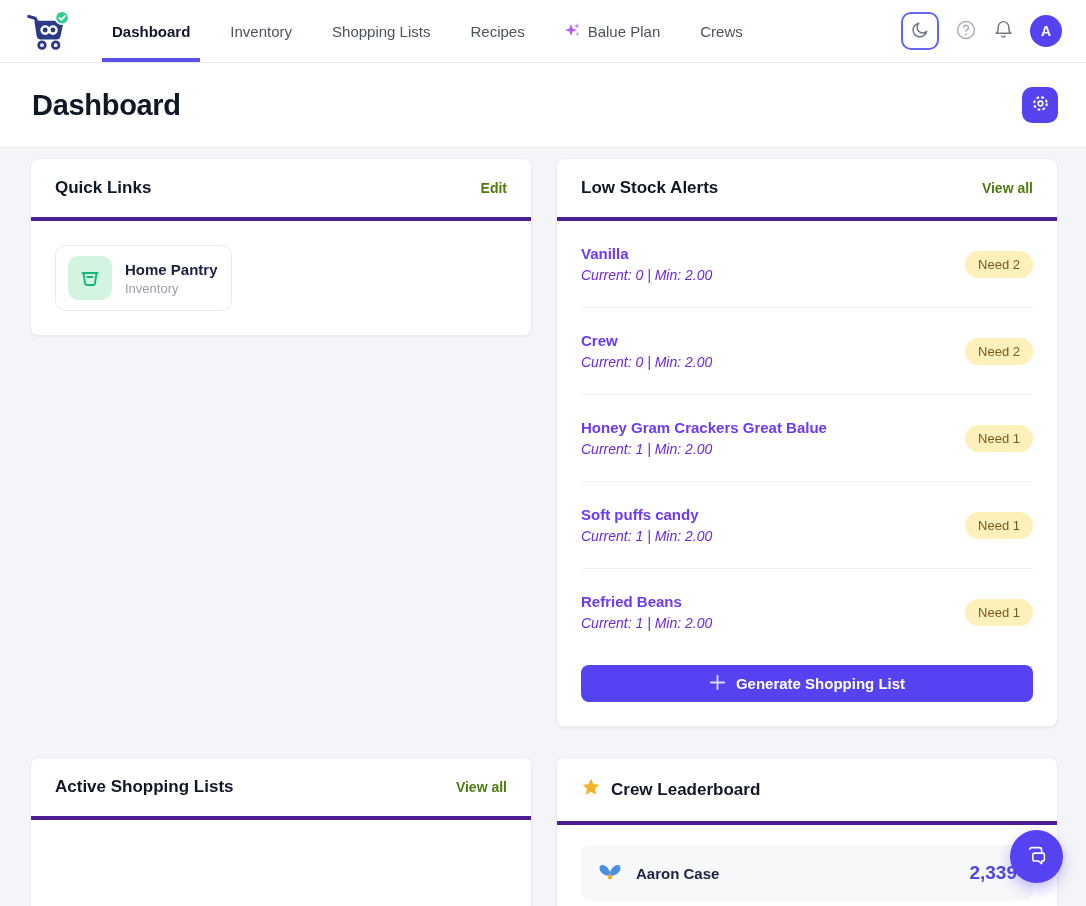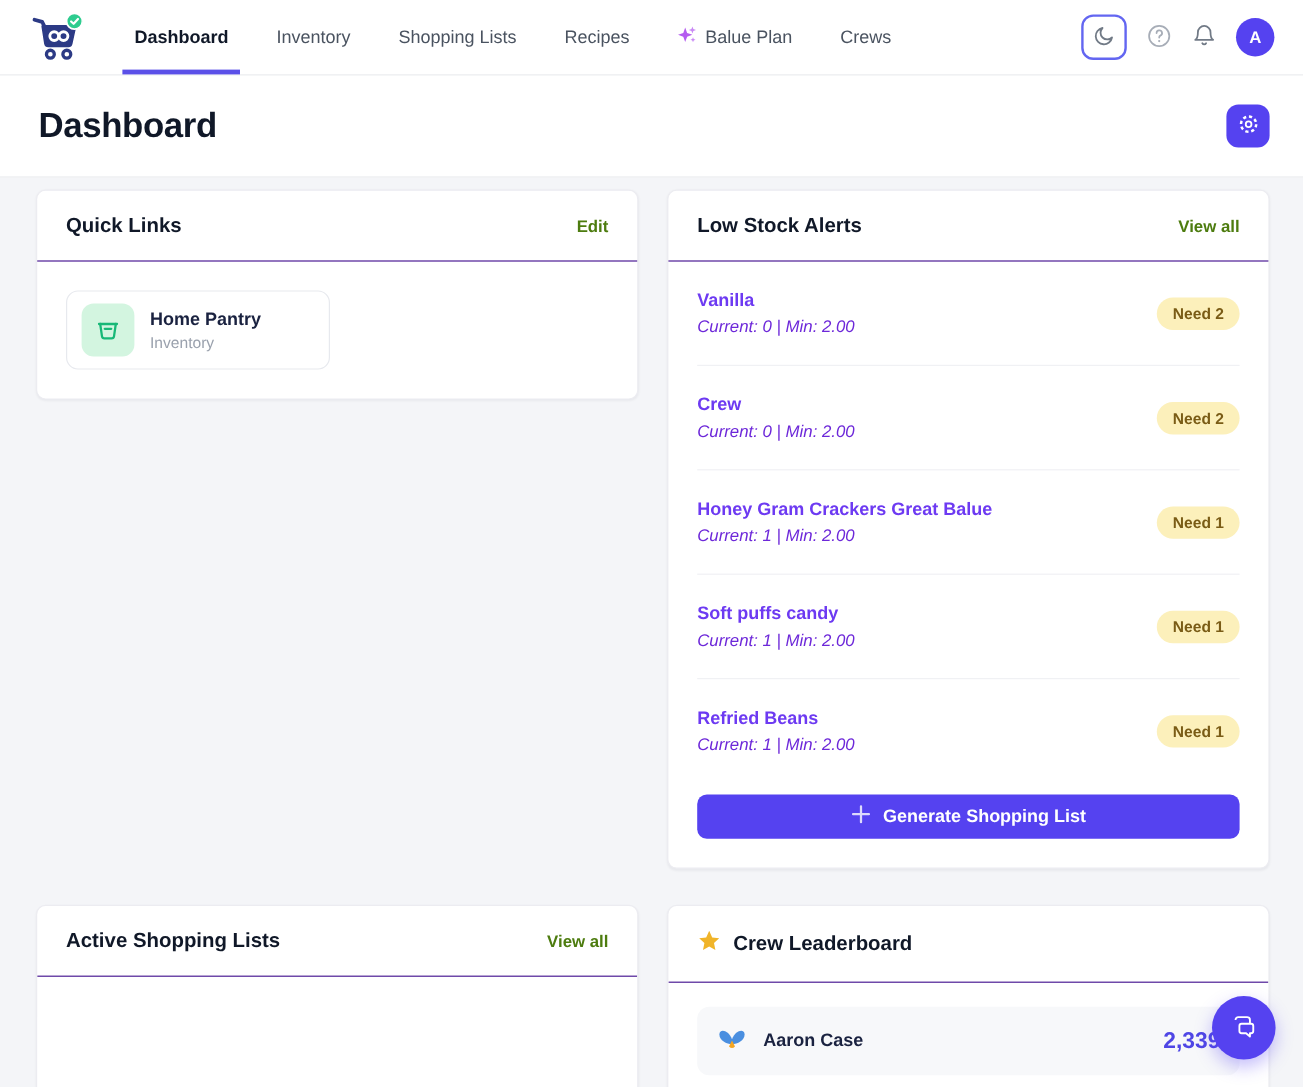--- a/index.html
+++ b/index.html
@@ -52,47 +52,47 @@
     padding:10px 28px 40px 30px;
     display:grid; grid-template-columns:1fr 1fr; column-gap:24px; row-gap:30px;
     align-items:start;
   }
   .card {
     background:#fff; border:1px solid #ececf1; border-radius:8px;
     box-shadow:0 1px 2px rgba(16,24,40,.05);
   }
   .card-header {
     display:flex; align-items:center; justify-content:space-between;
-    padding:19px 24px; border-bottom:1px solid #4c1d95;
+    padding:19px 24px; border-bottom:4px solid #4c1d95;
   }
   .card-title { font-size:17px; font-weight:700; color:#101828; display:flex; align-items:center; gap:10px; }
   .card-link { font-size:14px; font-weight:600; color:#4d7c0f; text-decoration:none; cursor:pointer; }
   
   .ql-body { padding:24px; }
   .ql-tile {
-    width:220px; border:1px solid #e7e9ee; border-radius:10px; padding:10px 12px;
+    width:177px; border:1px solid #e7e9ee; border-radius:10px; padding:10px 12px;
     display:flex; align-items:center; gap:13px; cursor:pointer; background:#fff;
   }
   .ql-icon-box {
     width:44px; height:44px; border-radius:10px; background:#d3f5e0;
     display:flex; align-items:center; justify-content:center; flex:0 0 auto;
   }
   .ql-name { font-size:15px; font-weight:700; color:#1a2240; }
   .ql-cat { font-size:13px; color:#9aa1ad; margin-top:3px; }
   
   .ls-body { padding:0 24px 24px; }
   .stock-row {
     display:flex; align-items:center; justify-content:space-between;
     padding:24px 0; border-bottom:1px solid #f0f1f4;
   }
   .stock-row:last-of-type { border-bottom:none; }
   .stock-name { font-size:15px; font-weight:600; color:#6d3af2; cursor:pointer; }
   .stock-detail { font-size:14px; color:#6d28d9; margin-top:5px;font-style:italic; }
   .badge {
-    background:#fcf0bb; color:#7a5c16; font-size:13px; font-weight:700;
+    background:#fcf0bb; color:#7a5c16; font-size:13px; font-weight:400;
     padding:6px 13px; border-radius:999px; white-space:nowrap;
   }
   .generate-btn {
     width:100%; height:37px; margin-top:10px; border:none; border-radius:8px;
     background:#5542f0; color:#fff; font-size:15px; font-weight:600;
     font-family:"Liberation Sans",sans-serif;
     display:flex; align-items:center; justify-content:center; gap:10px; cursor:pointer;
   }
   
   .bottom-card { height:190px; overflow:hidden; }

